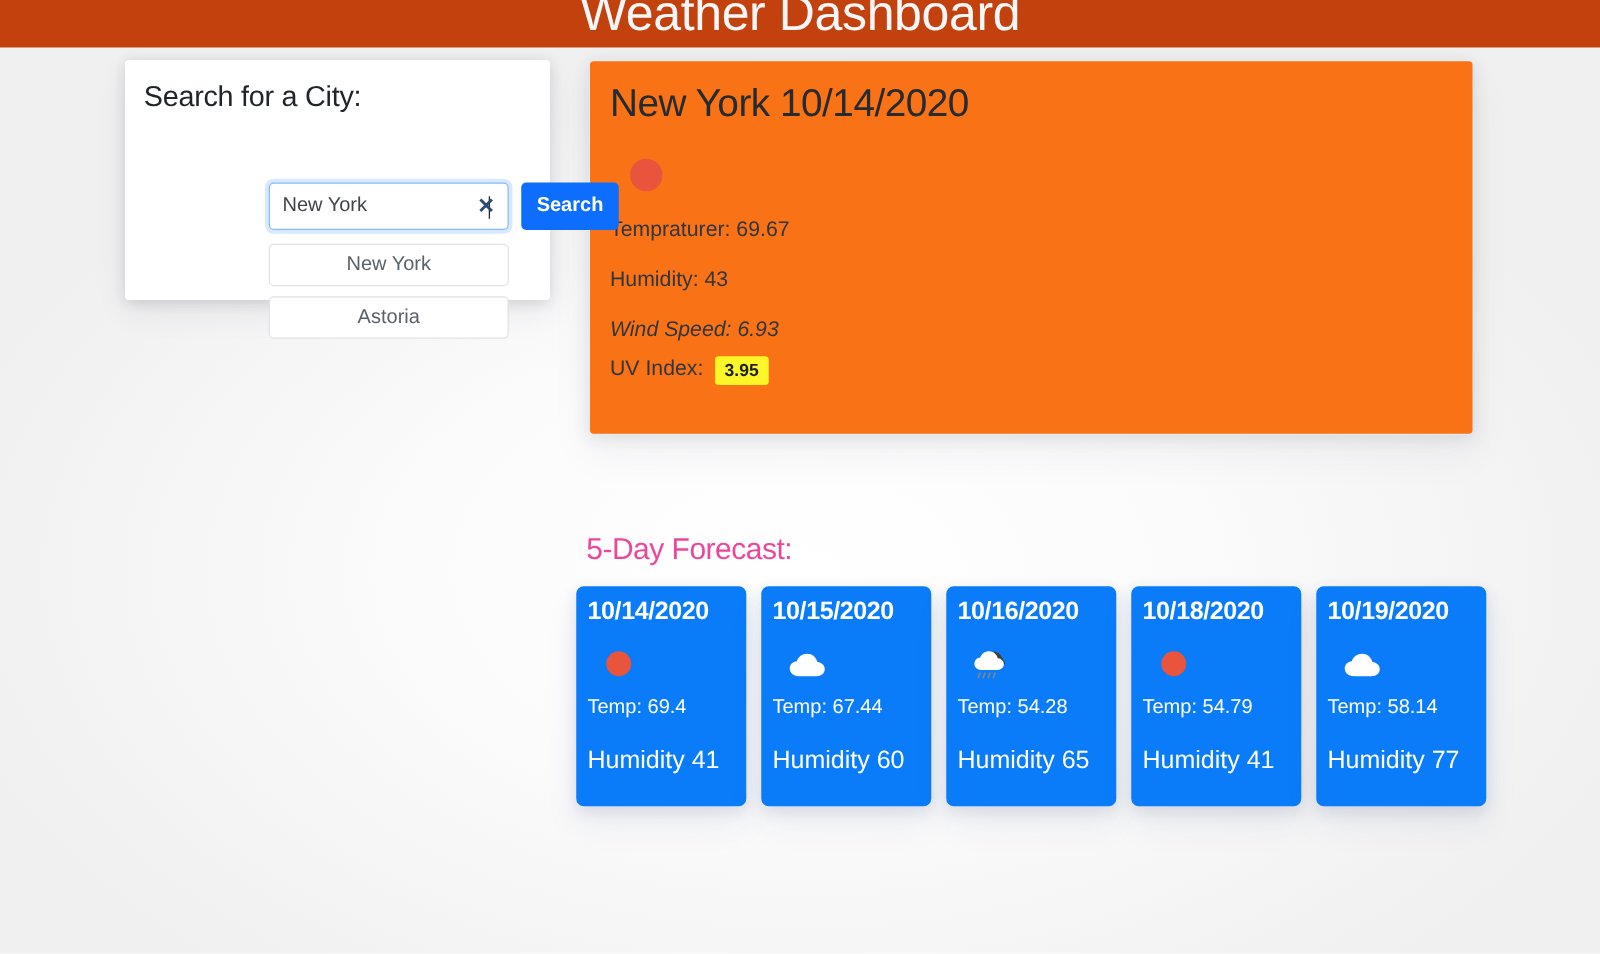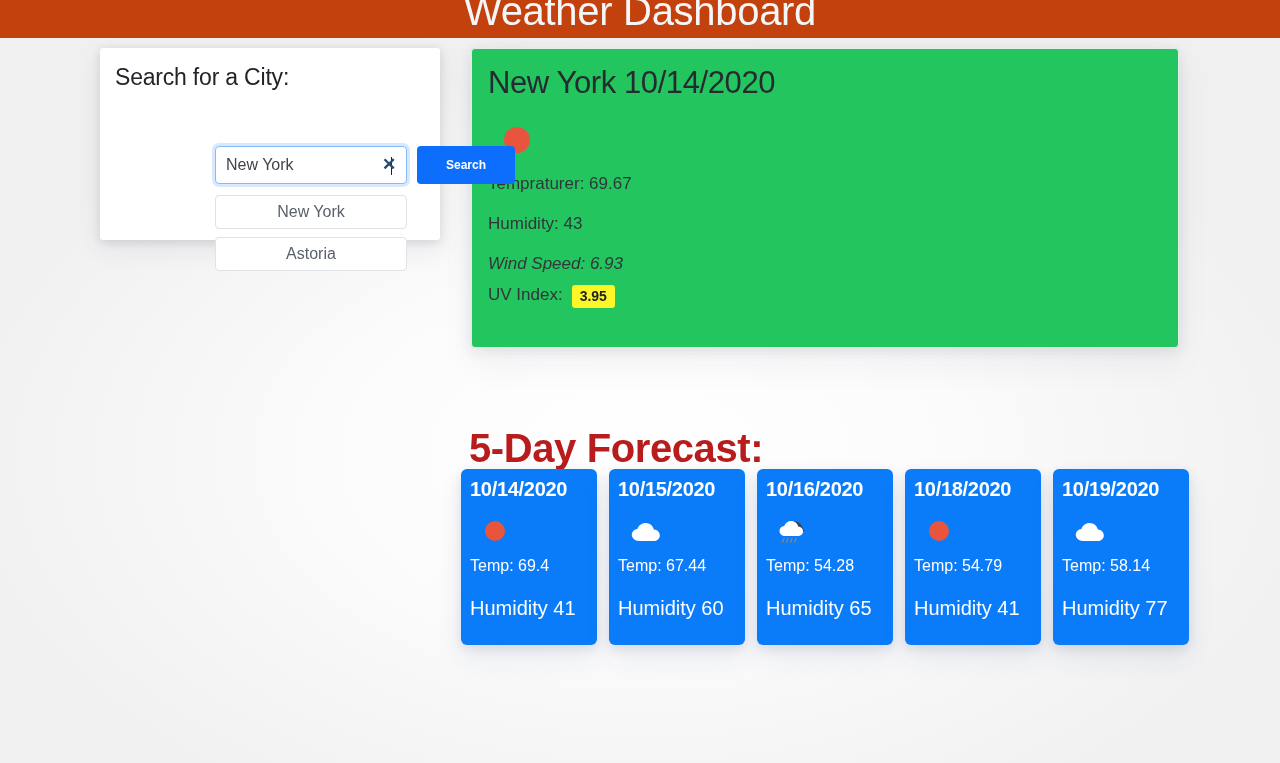--- a/index.html
+++ b/index.html
@@ -111,28 +111,28 @@
     font-size: 17px;
     font-weight: bold;
     line-height: 18px;
     text-align: center;
     cursor: pointer;
     user-select: none;
   }
   #search-button {
     position: absolute;
     left: 202px; top: 0;
-    width: 98px;
+    width: 78px;
     height: 38px;
     background: #0d6efd;
     border: none;
     border-radius: 4px;
     color: #ffffff;
     font-family: "Liberation Sans", sans-serif;
-    font-size: 12px;
+    font-size: 16px;
     font-weight: bold;
     cursor: pointer;
     padding: 0;
   }
   .history-list {
     position: absolute;
     left: 115px;
     top: 147px;
     width: 192px;
   }
@@ -152,21 +152,21 @@
     cursor: pointer;
     box-sizing: border-box;
     padding: 0;
   }
   
   #current-weather-card {
     position: absolute;
     left: 471px; top: 48px;
     width: 708px;
     height: 300px;
-    background: #22c55e;
+    background: #f97316;
     border: 1px solid #e6e8ea;
     border-radius: 4px;
     box-shadow: 0 3px 14px rgba(40,45,55,0.10), 0 16px 34px rgba(40,45,55,0.05);
     box-sizing: border-box;
     z-index: 2;
   }
   #current-city-date {
     position: absolute;
     left: 16px; top: 16px;
     font-size: 31px;
@@ -198,25 +198,24 @@
     color: #1d2125;
     font-size: 14px;
     font-weight: bold;
     border-radius: 3px;
     line-height: 16px;
   }
   
   #forecast-heading {
     position: absolute;
     left: 469px; top: 426px;
-    font-size: 40px;
-    color: #b91c1c;
+    font-size: 24px;
+    color: #ec4899;
     letter-spacing: -0.4px;
     white-space: nowrap;
-    font-weight: bold;
   }
   #forecast-row {
     position: absolute;
     left: 461px; top: 469px;
     display: flex;
     gap: 12px;
   }
   .forecast-card {
     width: 136px;
     height: 176px;

